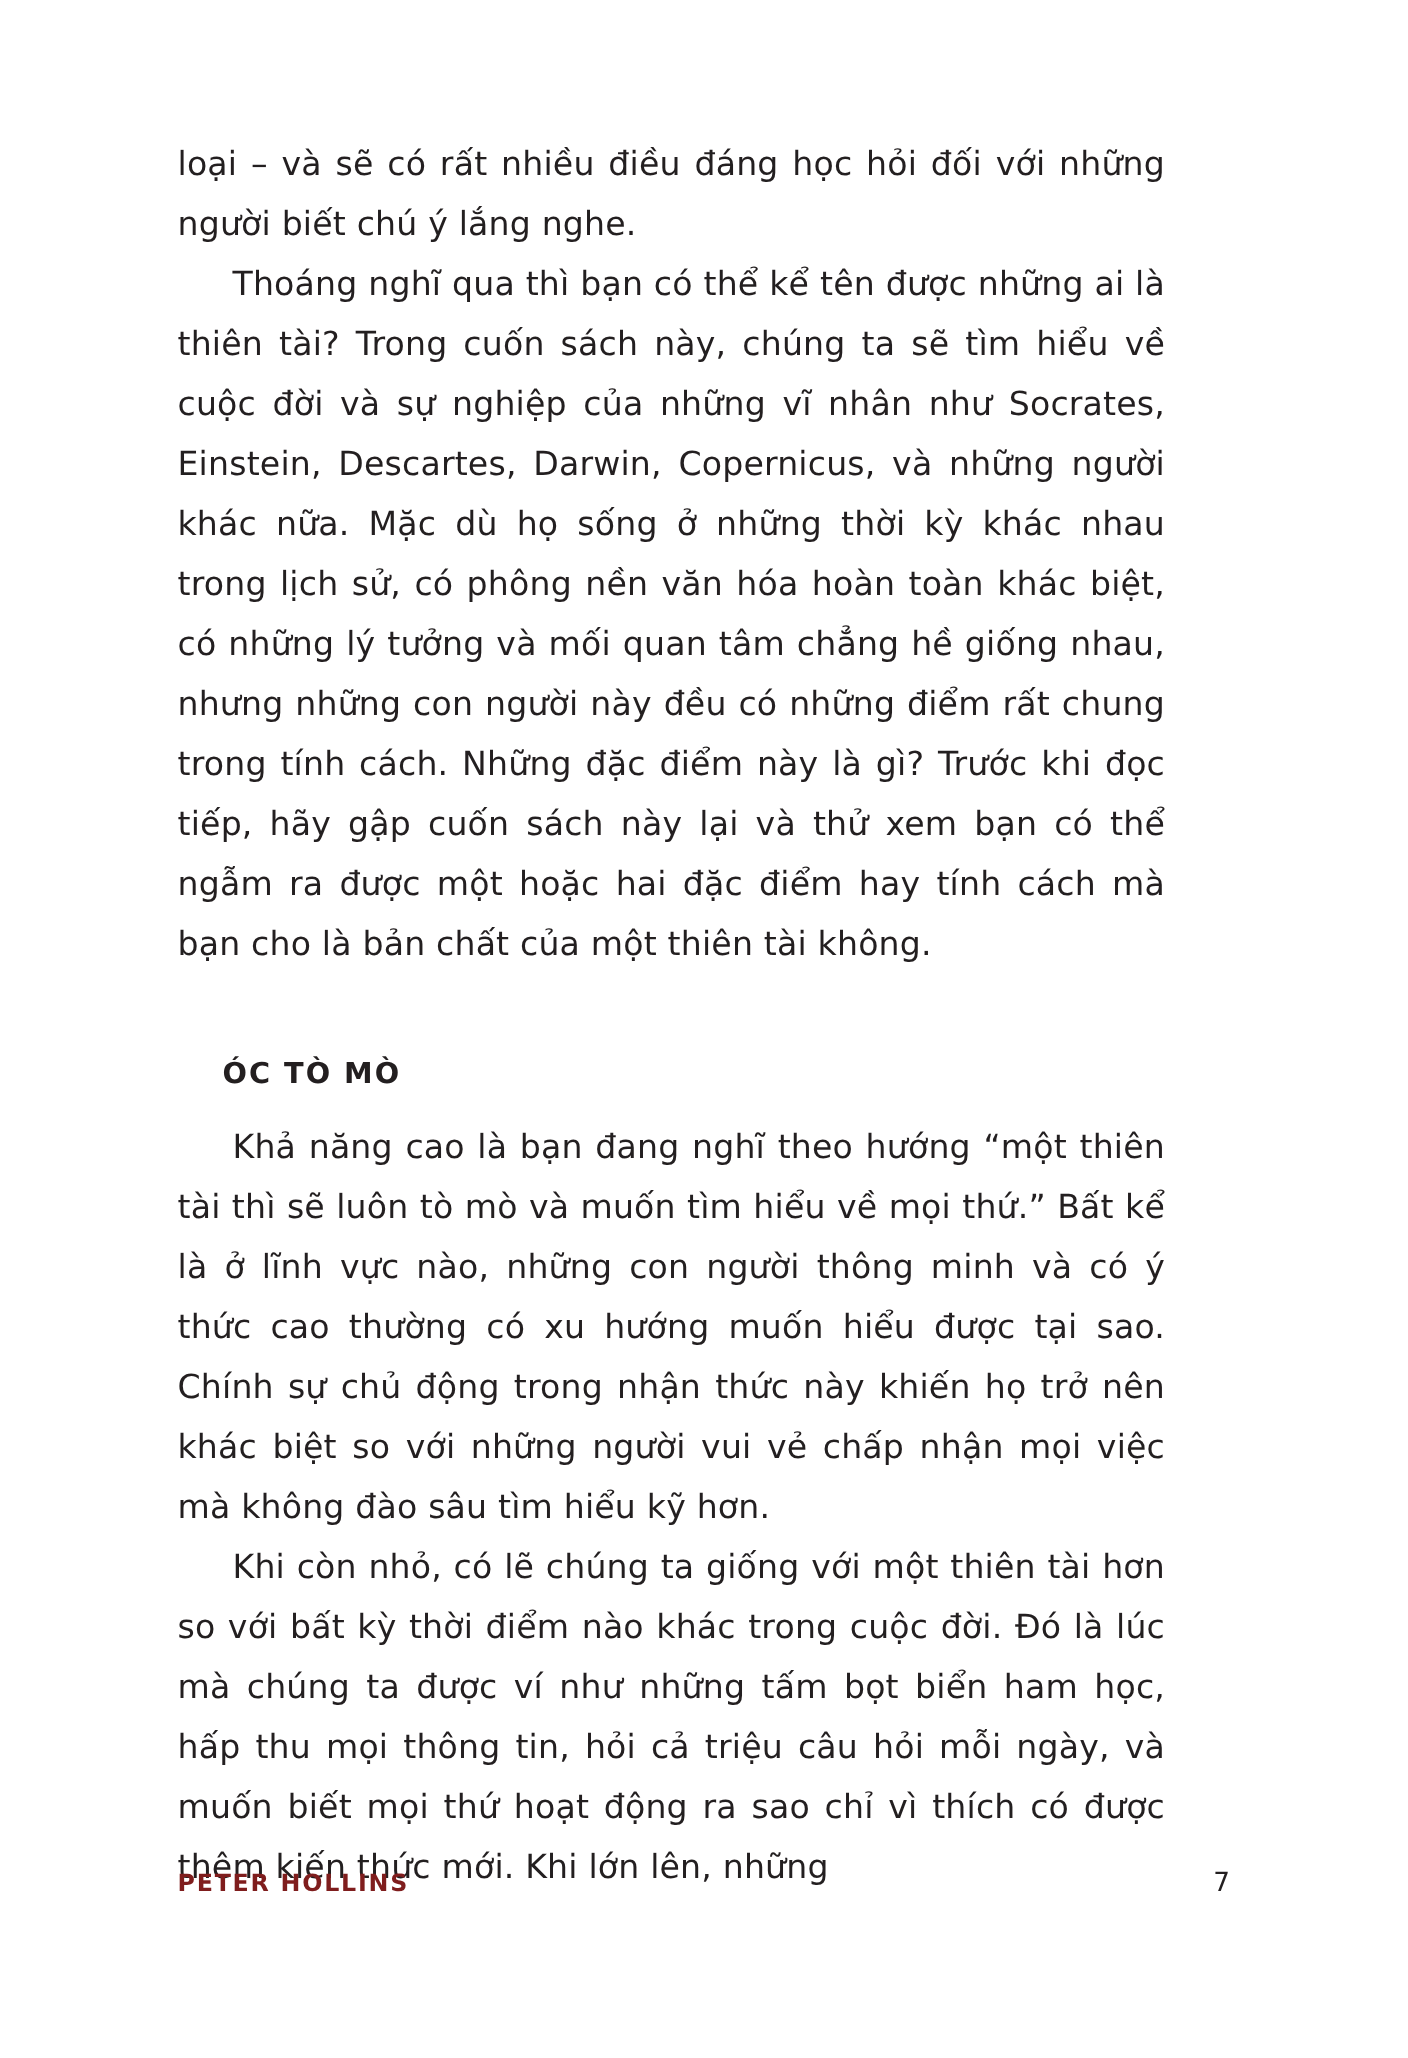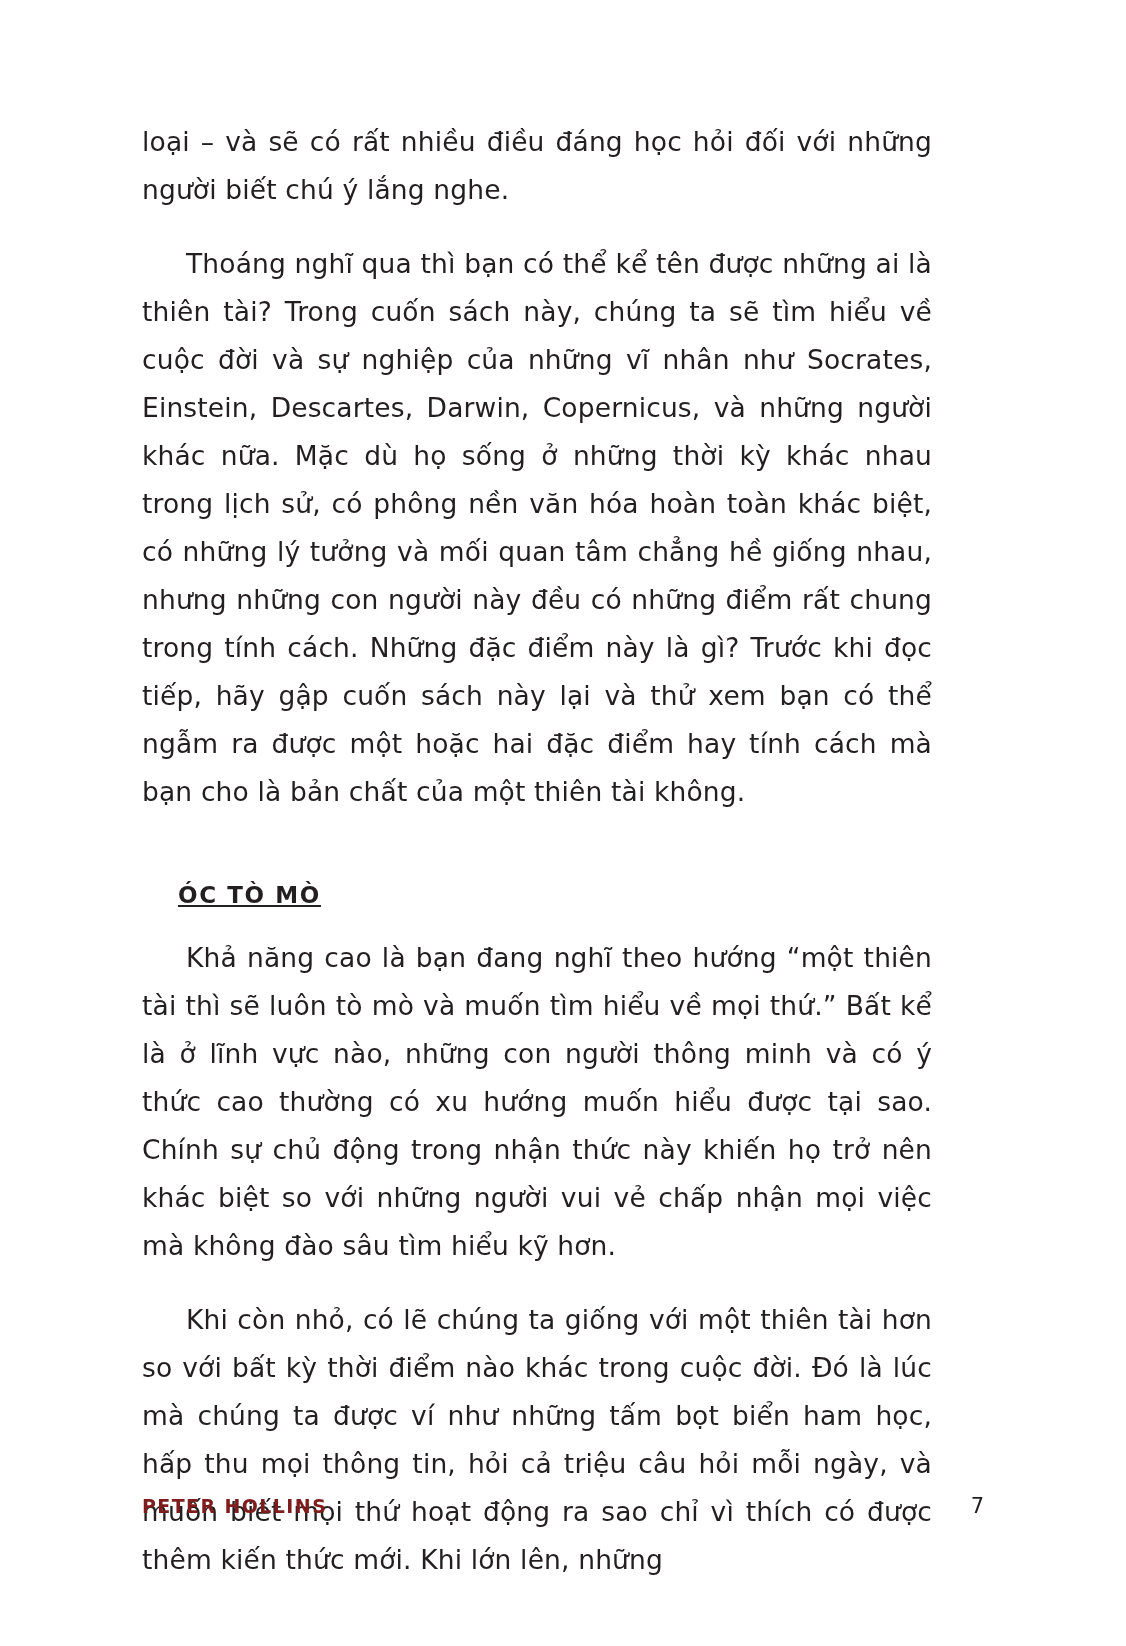--- a/index.html
+++ b/index.html
@@ -12,48 +12,46 @@
     width: 1126px;
     height: 1646px;
     background: #ffffff;
     font-family: "DejaVu Sans", sans-serif;
     color: #231f20;
     box-sizing: border-box;
   }
   .content {
     position: absolute;
     left: 142px;
-    top: 118px;
+    top: 108px;
     width: 790px;
   }
   p {
     margin: 0;
     font-size: 26.5px;
     line-height: 48px;
     text-align: justify;
     text-justify: inter-word;
     letter-spacing: 0.15px;
     color: #231f20;
   }
   p.first {
     text-indent: 0;
   }
   p.indent {
     text-indent: 44px;
-    margin-top: 26px;
   }
   .section-heading {
     font-size: 23px;
     font-weight: bold;
     letter-spacing: 1.6px;
     margin-top: 66px;
     margin-bottom: 22px;
     margin-left: 36px;
     color: #231f20;
-    text-decoration: underline;
   }
   .italic {
   }
   .footer {
     position: absolute;
     left: 142px;
     right: 142px;
     bottom: 128px;
     display: flex;
     align-items: baseline;

